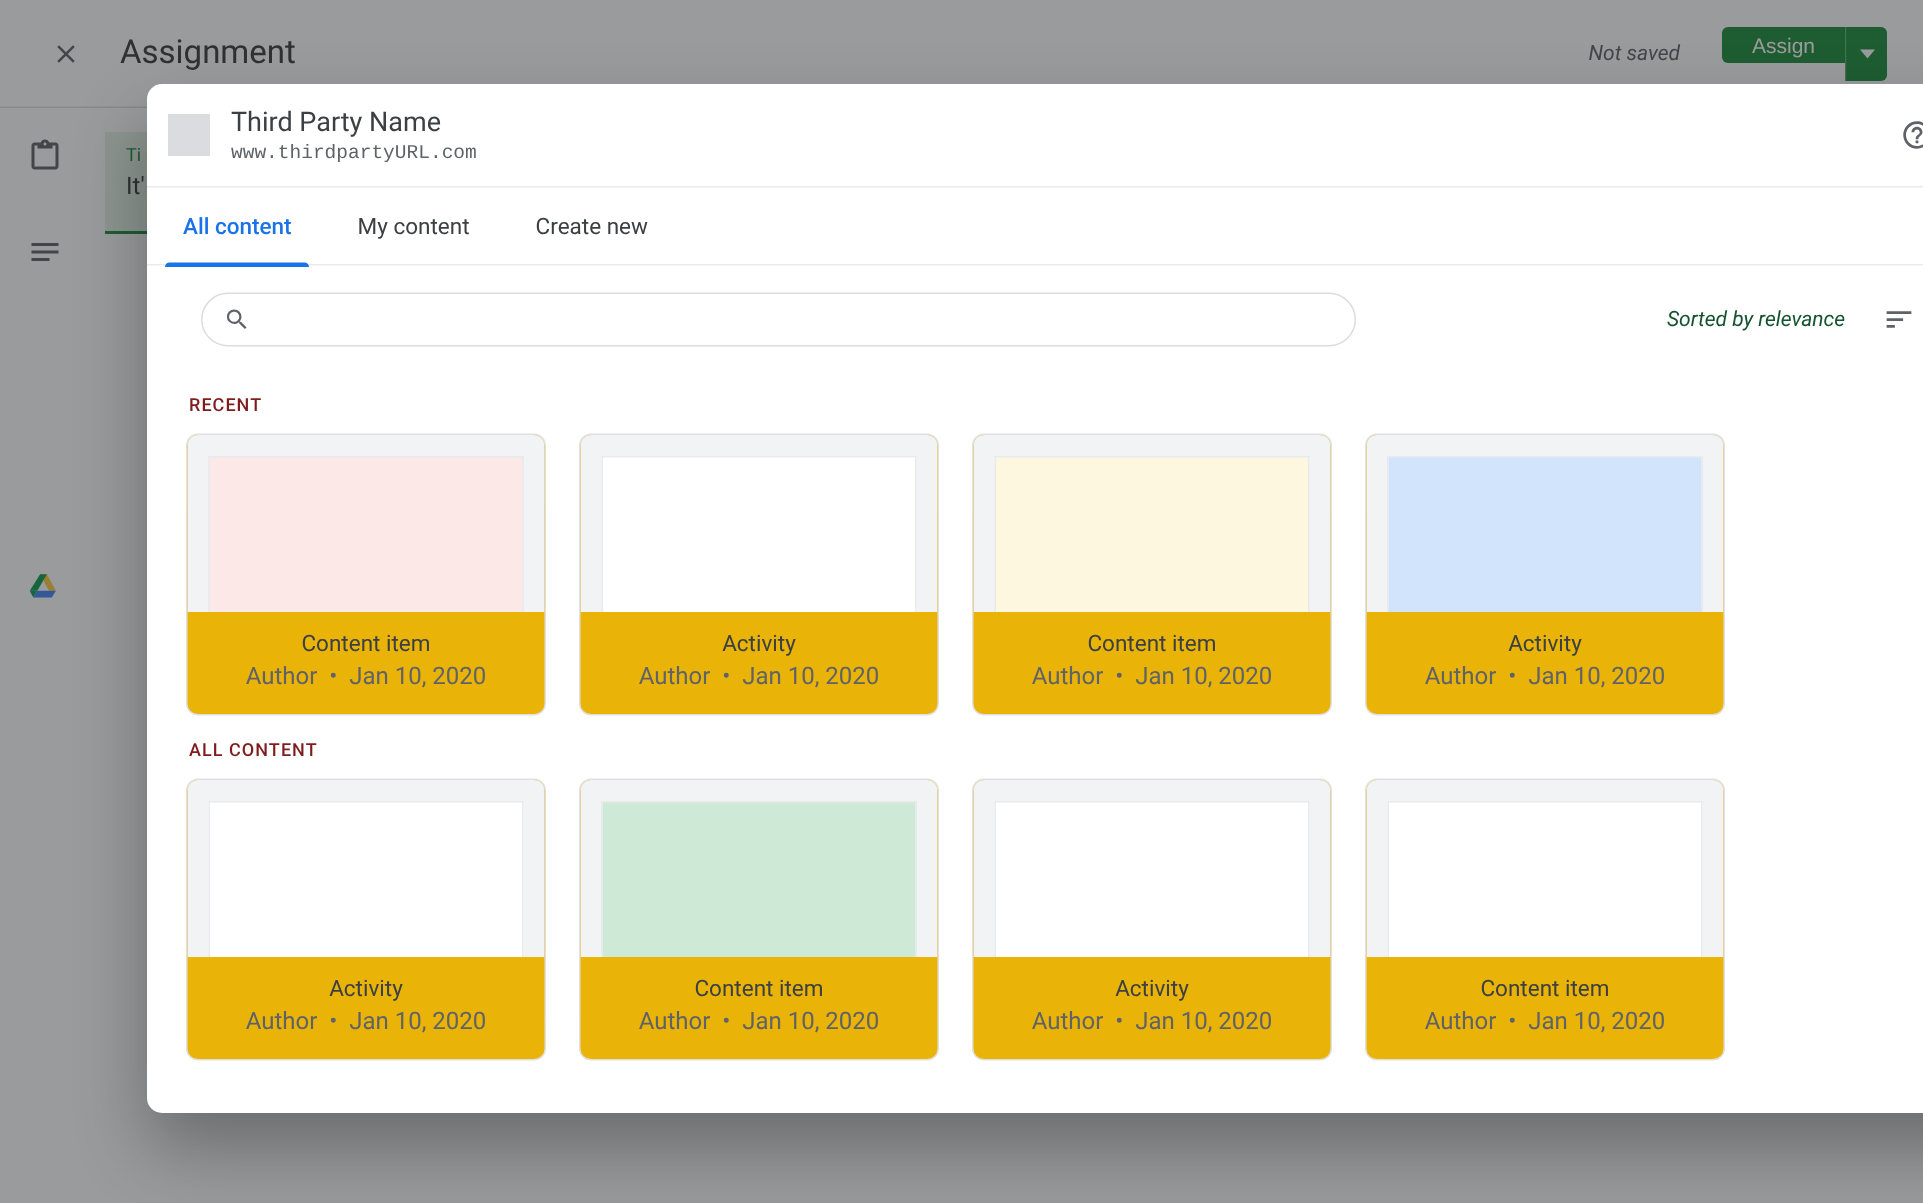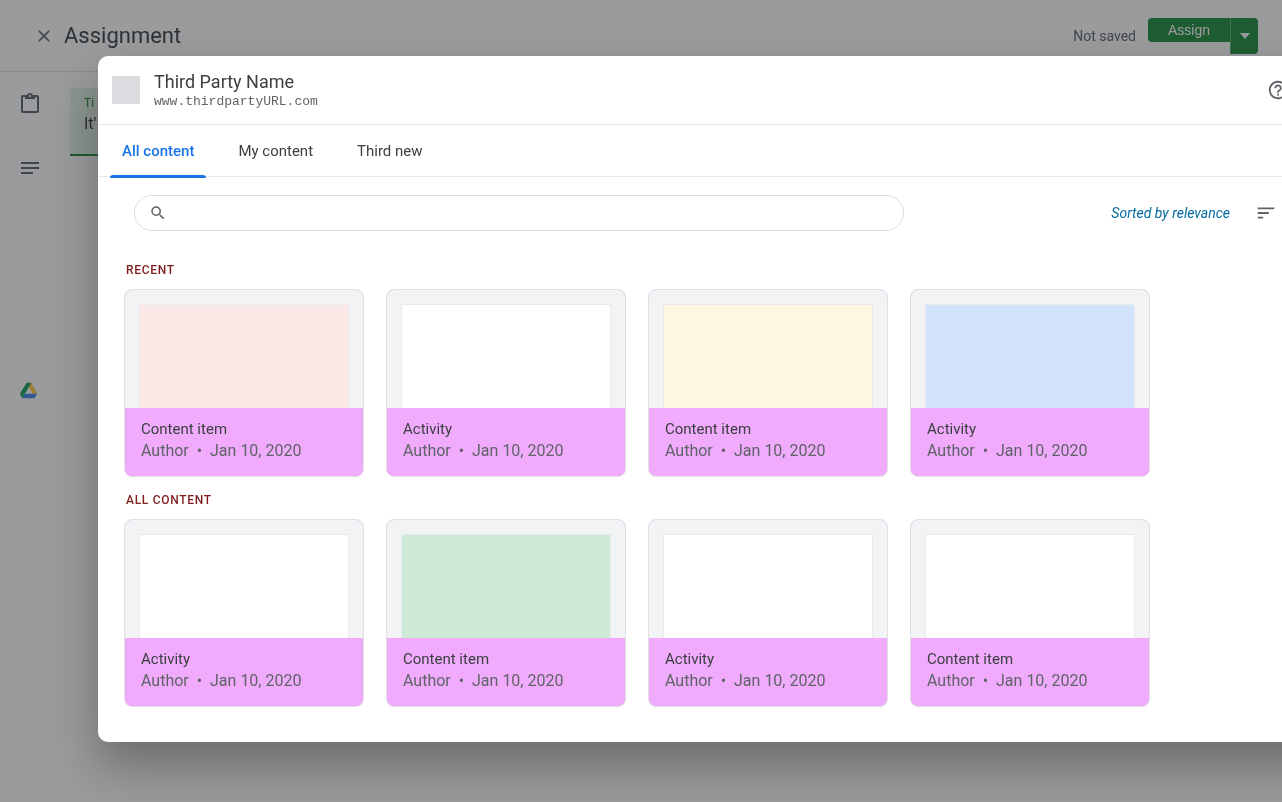--- a/index.html
+++ b/index.html
@@ -3,27 +3,27 @@
 <meta charset="utf-8">
 <style>
   * { box-sizing: border-box; margin: 0; padding: 0; }
   html, body { width: 1282px; height: 802px; overflow: hidden; font-family: Roboto, Arial, sans-serif; }
   body { background: #fff; position: relative; }
 
   
   .app-bg { position: absolute; inset: 0; background: #fff; }
   .app-topbar {
     height: 72px; border-bottom: 1px solid #e0e0e0;
-    display: flex; align-items: center; padding: 4px 24px; 
+    display: flex; align-items: center; padding: 4px 24px; gap: 16px;
   }
   .app-close { width: 40px; height: 40px; display:flex; align-items:center; justify-content:center; border-radius:50%; }
   .app-close svg { width: 20px; height: 20px; fill: #5f6368; }
   .app-title { font-size: 22px; color: #3c4043; font-weight: 400; flex: 0 0 auto; }
   .app-topbar .spacer { flex: 1; }
-  .not-saved { color: #5f6368; font-size: 14px; margin-right: 12px; }
+  .not-saved { font-style: italic; color: #5f6368; font-size: 14px; margin-right: 12px; }
   .assign-split { display:flex; }
   .assign-btn { background:#1e8e3e; color:#fff; border:none; height:24px; padding:0 20px; border-radius:4px 0 0 4px; font-size:14px; font-weight:500; }
   .assign-drop { background:#1e8e3e; width:28px; height:36px; border:none; border-left:1px solid rgba(255,255,255,.3); border-radius:0 4px 4px 0; display:flex;align-items:center;justify-content:center; }
   .assign-drop svg { fill:#fff; width:10px; height:10px; }
 
   .app-side { position:absolute; left:0; top:72px; width:60px; bottom:0; display:flex; flex-direction:column; align-items:center; padding-top:20px; gap:40px; }
   .side-icon { width:24px; height:24px; }
   .side-icon svg { width:24px; height:24px; fill:#5f6368; }
   .drive-icon svg { width:22px; height:22px; }
 
@@ -52,28 +52,28 @@
   .tab { font-size:15px; color:#3c4043; height:52px; display:flex; align-items:center; position:relative; }
   .tab.active { color:#1a73e8; font-weight:500; }
   .tab.active::after { content:""; position:absolute; left:-12px; right:-12px; bottom:-1px; height:3px; background:#1a73e8; border-radius:3px 3px 0 0; }
   .tabs .flex { flex:1; }
   .avatar { width:34px; height:34px; border-radius:50%; background: radial-gradient(circle at 50% 35%, #ffd78a 0 36%, #19a65c 37% 100%); position:relative; overflow:hidden; }
   .avatar::before { content:""; position:absolute; left:8px; top:10px; width:18px; height:8px; border-radius:4px; background:#202124; }
 
   .tools { display:flex; align-items:center; padding:18px 36px 6px; gap:18px; }
   .search { flex:0 0 770px; height:36px; border:1px solid #dadce0; border-radius:18px; display:flex; align-items:center; padding:0 14px; gap:10px; }
   .search svg { width:18px; height:18px; fill:#5f6368; }
-  .sorted { color:#0369a1; font-style:italic; font-size:14px; margin-left:auto; }
+  .sorted { color:#14532d; font-style:italic; font-size:14px; margin-left:auto; }
   .tool-icon { width:36px; height:36px; display:flex; align-items:center; justify-content:center; }
   .tool-icon svg { width:22px; height:22px; fill:#5f6368; }
 
   .scroll { padding: 10px 26px 20px; overflow:auto; }
   .section-label { font-size:12px; letter-spacing:.7px; color:#7f1d1d; font-weight:500; margin:16px 0 12px 2px; }
   .grid { display:flex; gap:22px; }
-  .card { width:240px; border:1px solid #e0e0e0; border-radius:8px; overflow:hidden; background:#f0abfc; }
+  .card { width:240px; border:1px solid #e0e0e0; border-radius:8px; overflow:hidden; background:#eab308;text-align:center; }
   .thumb-wrap { background:#f1f3f4; padding:14px 14px 0; height:118px; }
   .thumb { width:100%; height:100%; background:#fff; border:1px solid #e8eaed; border-bottom:none; }
   .card-meta { padding:12px 16px 16px; }
   .card-title { font-size:15px; color:#3c4043; }
   .card-sub { font-size:16px; color:#5f6368; margin-top:3px; }
 </style>
 </head>
 <body>
 
 <div class="app-bg">
@@ -136,21 +136,21 @@
     <div class="mh-icon">
       <svg viewBox="0 0 24 24">
           <path d="M19 6.41 17.59 5 12 10.59 6.41 5 5 6.41 10.59 12 5 17.59 6.41 19 12 13.41 17.59 19 19 17.59 13.41 12z"></path>
         </svg>
     </div>
   </div>
 
   <div class="tabs">
     <div class="tab active">All content</div>
     <div class="tab">My content</div>
-    <div class="tab">Third new</div>
+    <div class="tab">Create new</div>
     <div class="flex"></div>
     <div class="avatar"></div>
   </div>
 
   <div class="tools">
     <div class="search">
       <svg viewBox="0 0 24 24">
           <path d="M15.5 14h-.79l-.28-.27A6.471 6.471 0 0 0 16 9.5 6.5 6.5 0 1 0 9.5 16c1.61 0 3.09-.59 4.23-1.57l.27.28v.79L19 20.49 20.49 19 15.5 14zm-6 0C7.01 14 5 11.99 5 9.5S7.01 5 9.5 5 14 7.01 14 9.5 11.99 14 9.5 14z"></path>
         </svg>
     </div>

